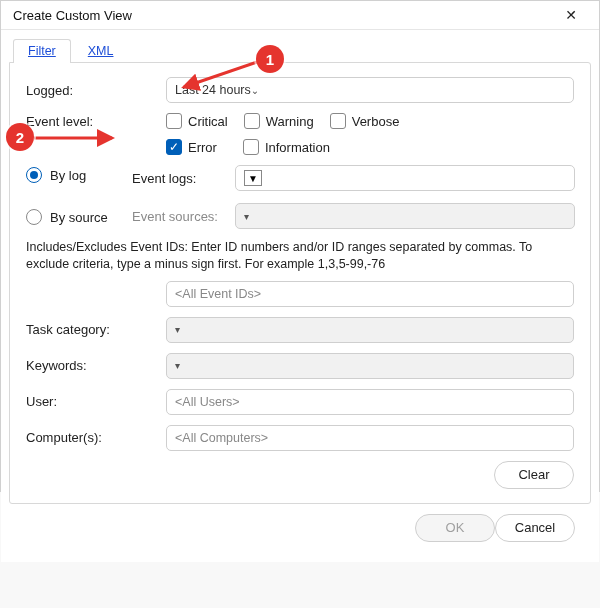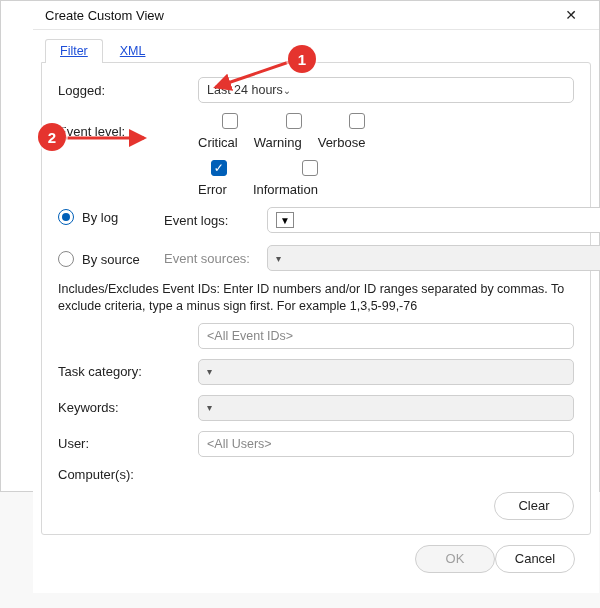--- a/index.html
+++ b/index.html
@@ -9,21 +9,21 @@
     font-family: "Segoe UI", Tahoma, sans-serif;
     font-size: 13px;
     color: #222;
     background: #f8f8f8;
     overflow: hidden;
   }
   .window {
     width: 600px; height: 492px;
     background: #ffffff;
     border: 1px solid #d0d0d0;
-    display: flex; flex-direction: column; padding-left: 32px;
+    display: flex; flex-direction: column;
   }
   .titlebar {
     display: flex; align-items: center;
     height: 32px;
     padding: 0 8px 0 12px;
     border-bottom: 1px solid #e6e6e6;
   }
   .titlebar .title {
     flex: 1;
     font-size: 13px;
@@ -121,21 +121,21 @@
     font-size: 10px; color: #555;
   }
   .caret.black-box {
     width: 18px; height: 16px;
     border: 1px solid #888;
     display:inline-flex; align-items:center; justify-content:center;
     background:#fff;
     color:#000;
   }
 
-  .checkline { display:flex; align-items:flex-end; gap:6px;flex-direction:column; }
+  .checkline { display:flex; align-items:center; gap:6px; }
   .cbox {
     width: 16px; height: 16px;
     border: 1px solid #888;
     border-radius: 3px;
     background: #fff;
     display:inline-flex; align-items:center; justify-content:center;
     font-size: 12px; line-height: 1;
   }
   .cbox.checked {
     background: #005fb8;
@@ -377,20 +377,23 @@
 
       <div class="row" style="margin-top:6px;">
         <div class="lbl">User:</div>
         <div class="field">
           <div class="textinput placeholder">&lt;All Users&gt;</div>
         </div>
       </div>
 
       <div class="row">
         <div class="lbl">Computer(s):</div>
+        <div class="field">
+          <div class="textinput placeholder">&lt;All Computers&gt;</div>
+        </div>
       </div>
 
       <div class="clear-row">
         <div class="btn">Clear</div>
       </div>
 
     </div>
 
     <div class="footer">
       <div class="btn disabled">OK</div>

